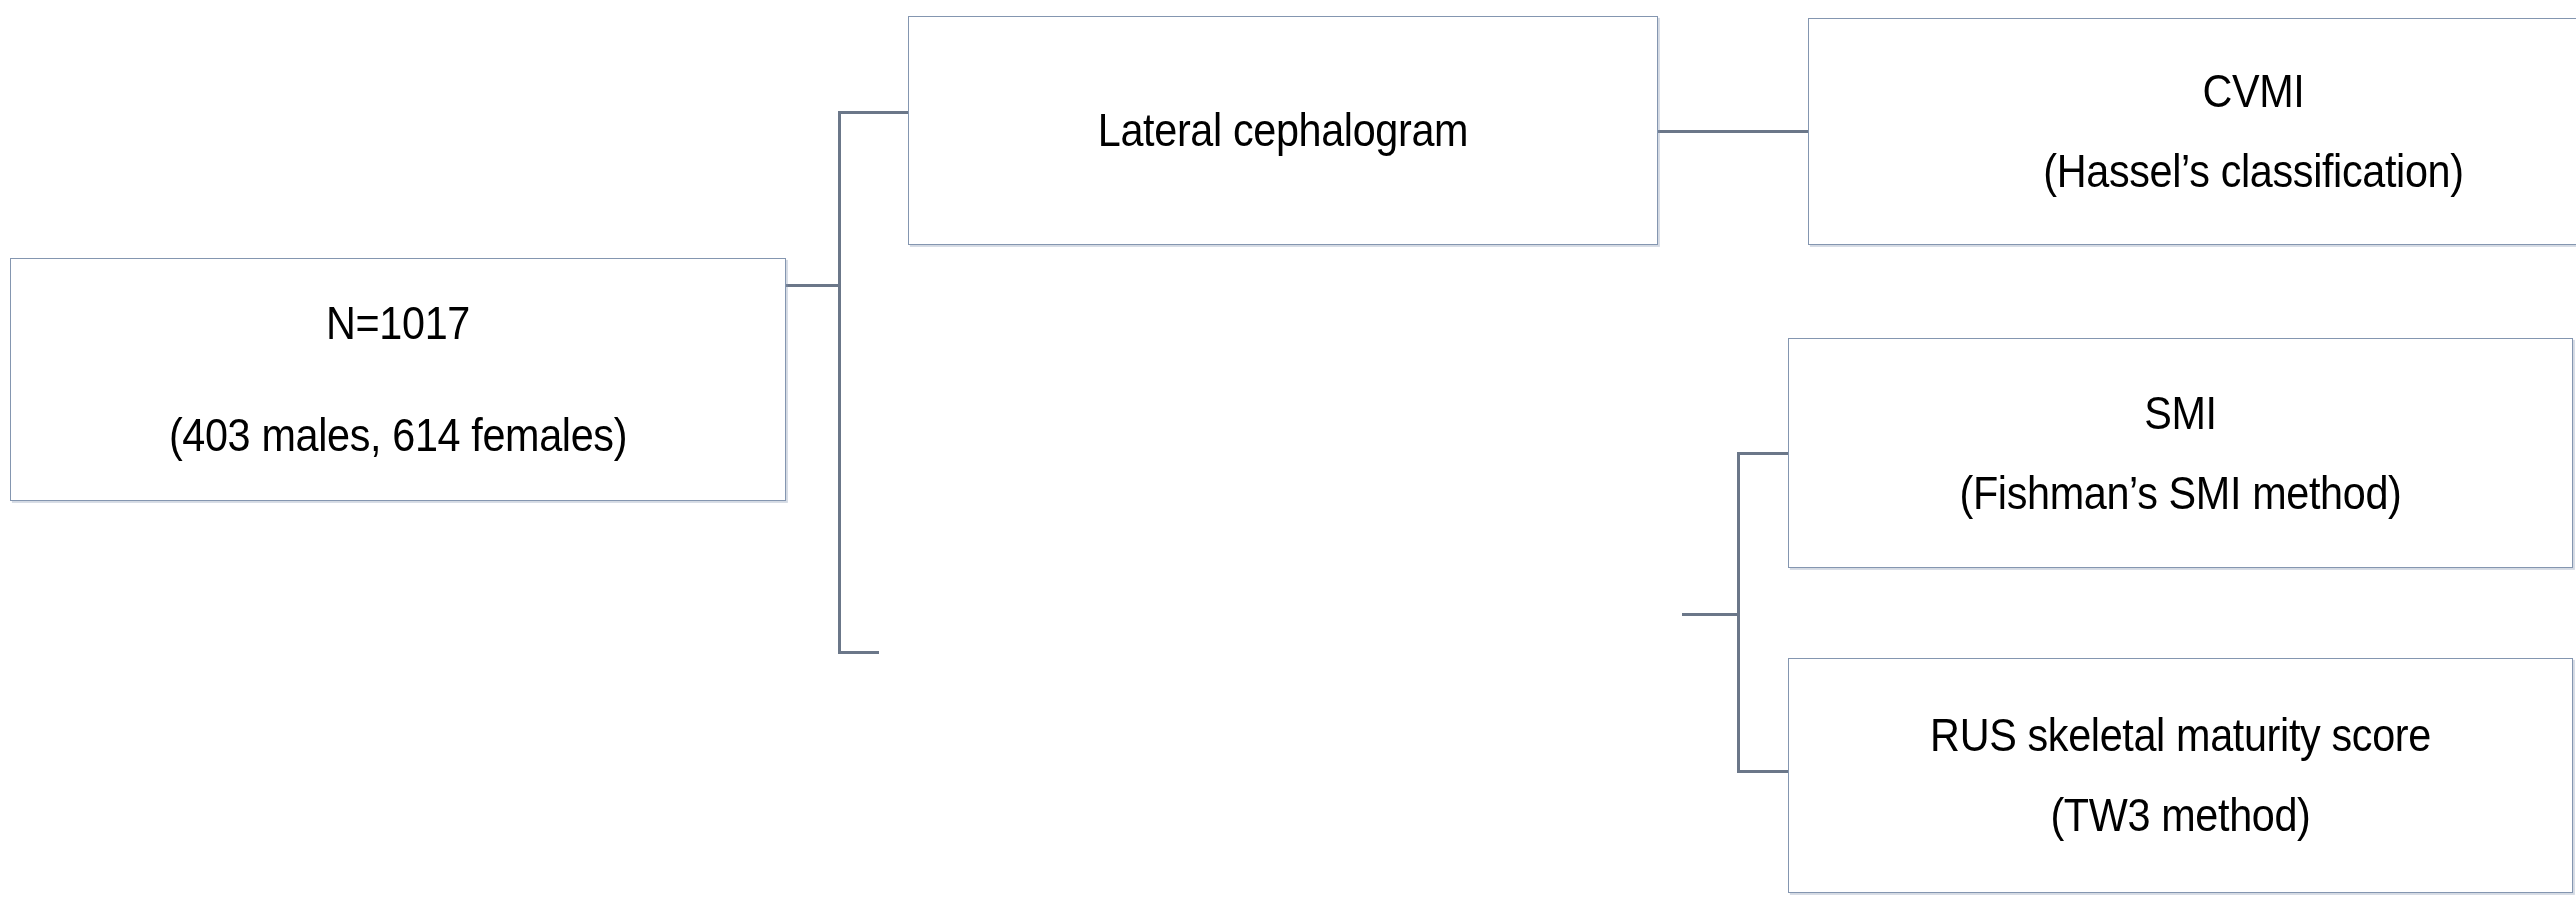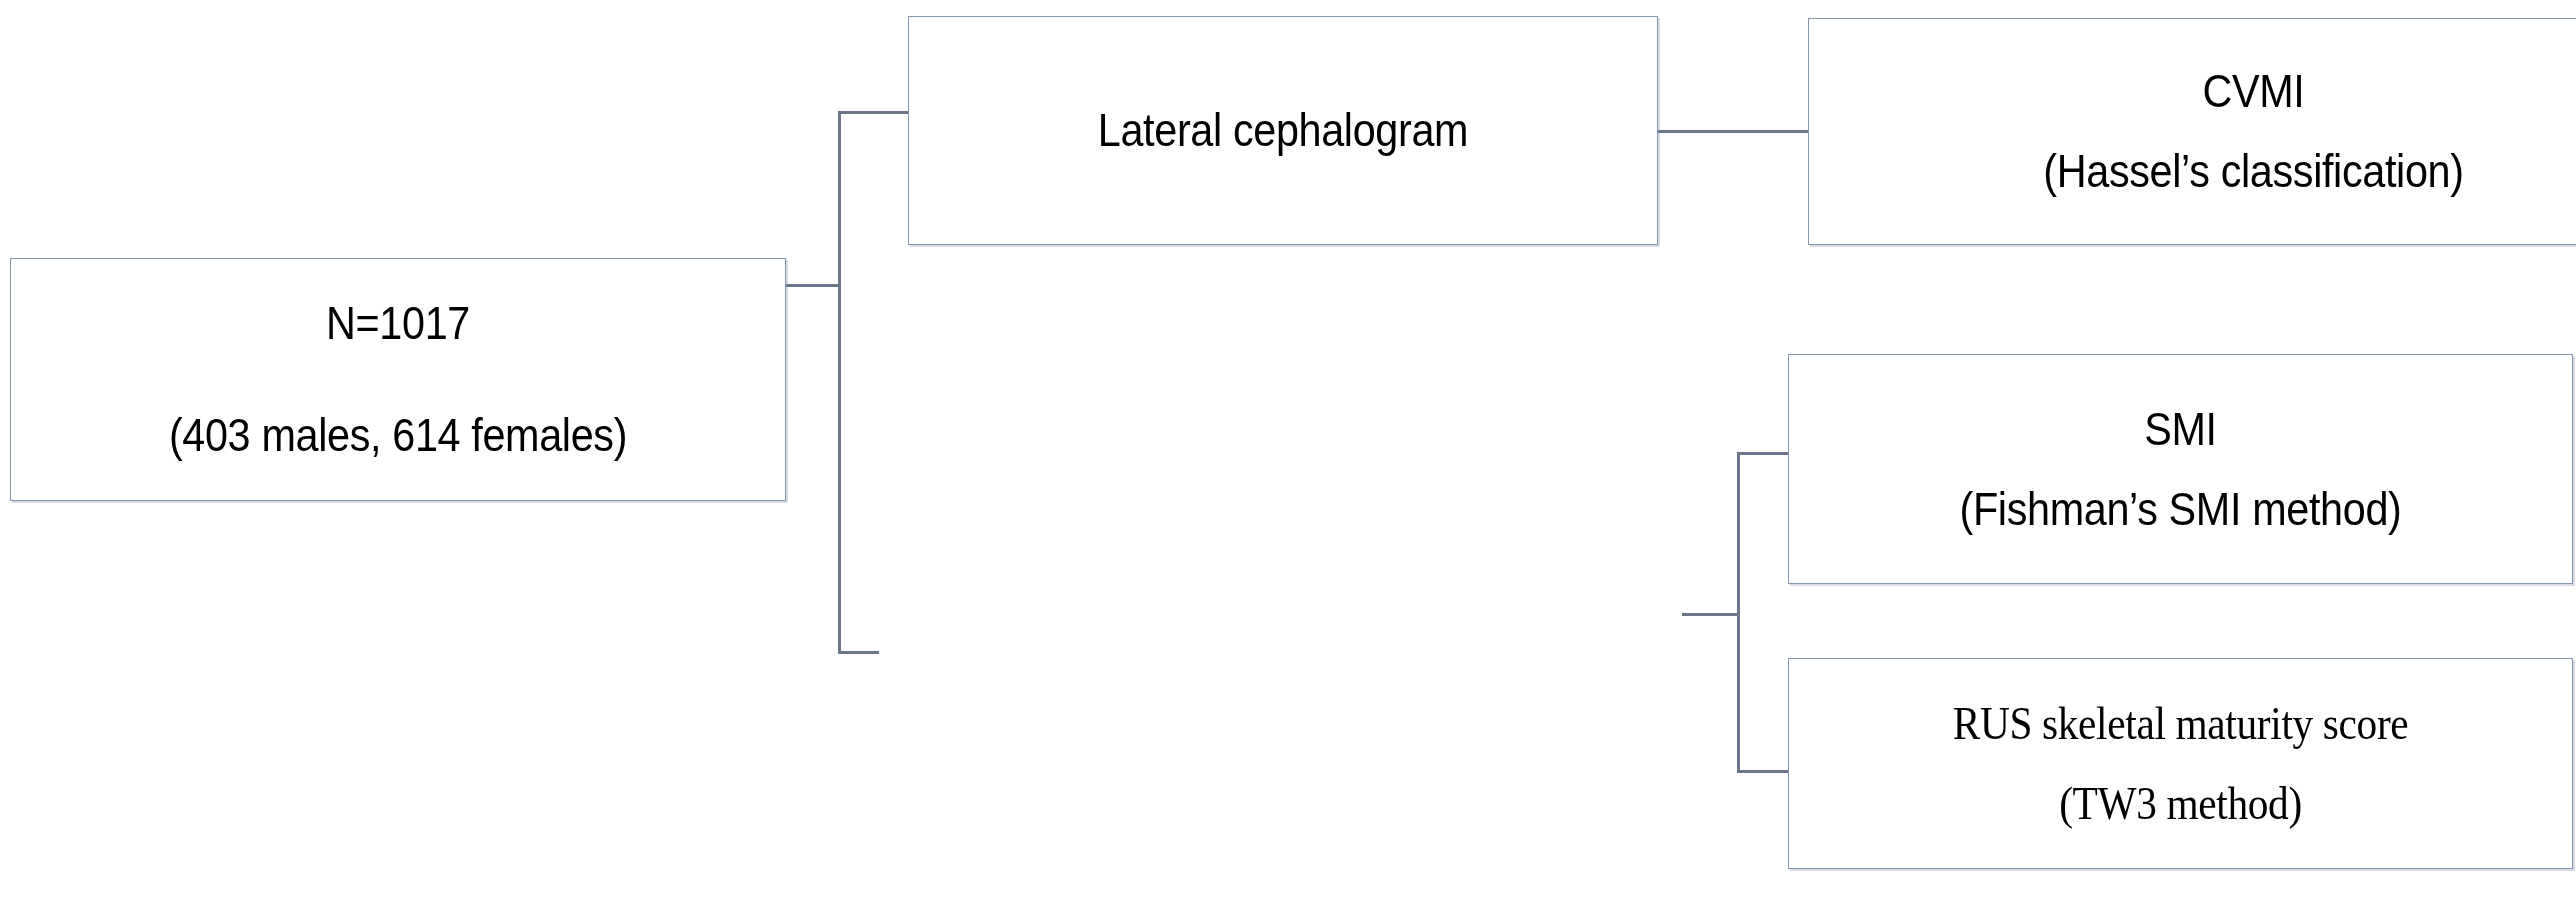--- a/index.html
+++ b/index.html
@@ -78,24 +78,24 @@
   <div class="node" style="left:908px; top:16px; width:750px; height:229px;">
     <span class="line">Lateral cephalogram</span>
   </div>
 
 
   <div class="node" style="left:1808px; top:18px; width:891px; height:227px;">
     <span class="line">CVMI</span>
     <span class="line">(Hassel’s classification)</span>
   </div>
 
-  <div class="node" style="left:1788px; top:338px; width:785px; height:230px;margin-top:16px;">
+  <div class="node" style="left:1788px; top:338px; width:785px; height:230px;">
     <span class="line">SMI</span>
     <span class="line">(Fishman’s SMI method)</span>
   </div>
 
-  <div class="node" style="left:1788px; top:658px; width:785px; height:211px;font-family:Liberation Serif, serif;">
+  <div class="node" style="left:1788px; top:658px; width:785px; height:235px;">
     <span class="line">RUS skeletal maturity score</span>
     <span class="line">(TW3 method)</span>
   </div>
 
 </div>
 
 
 </body></html>

